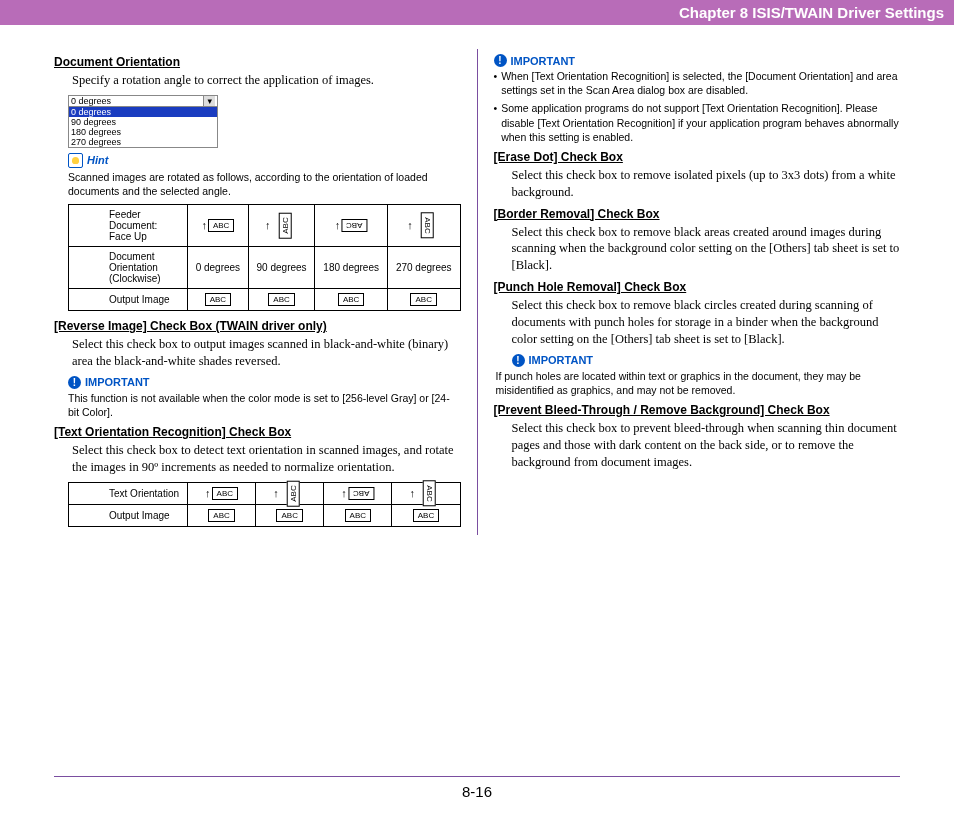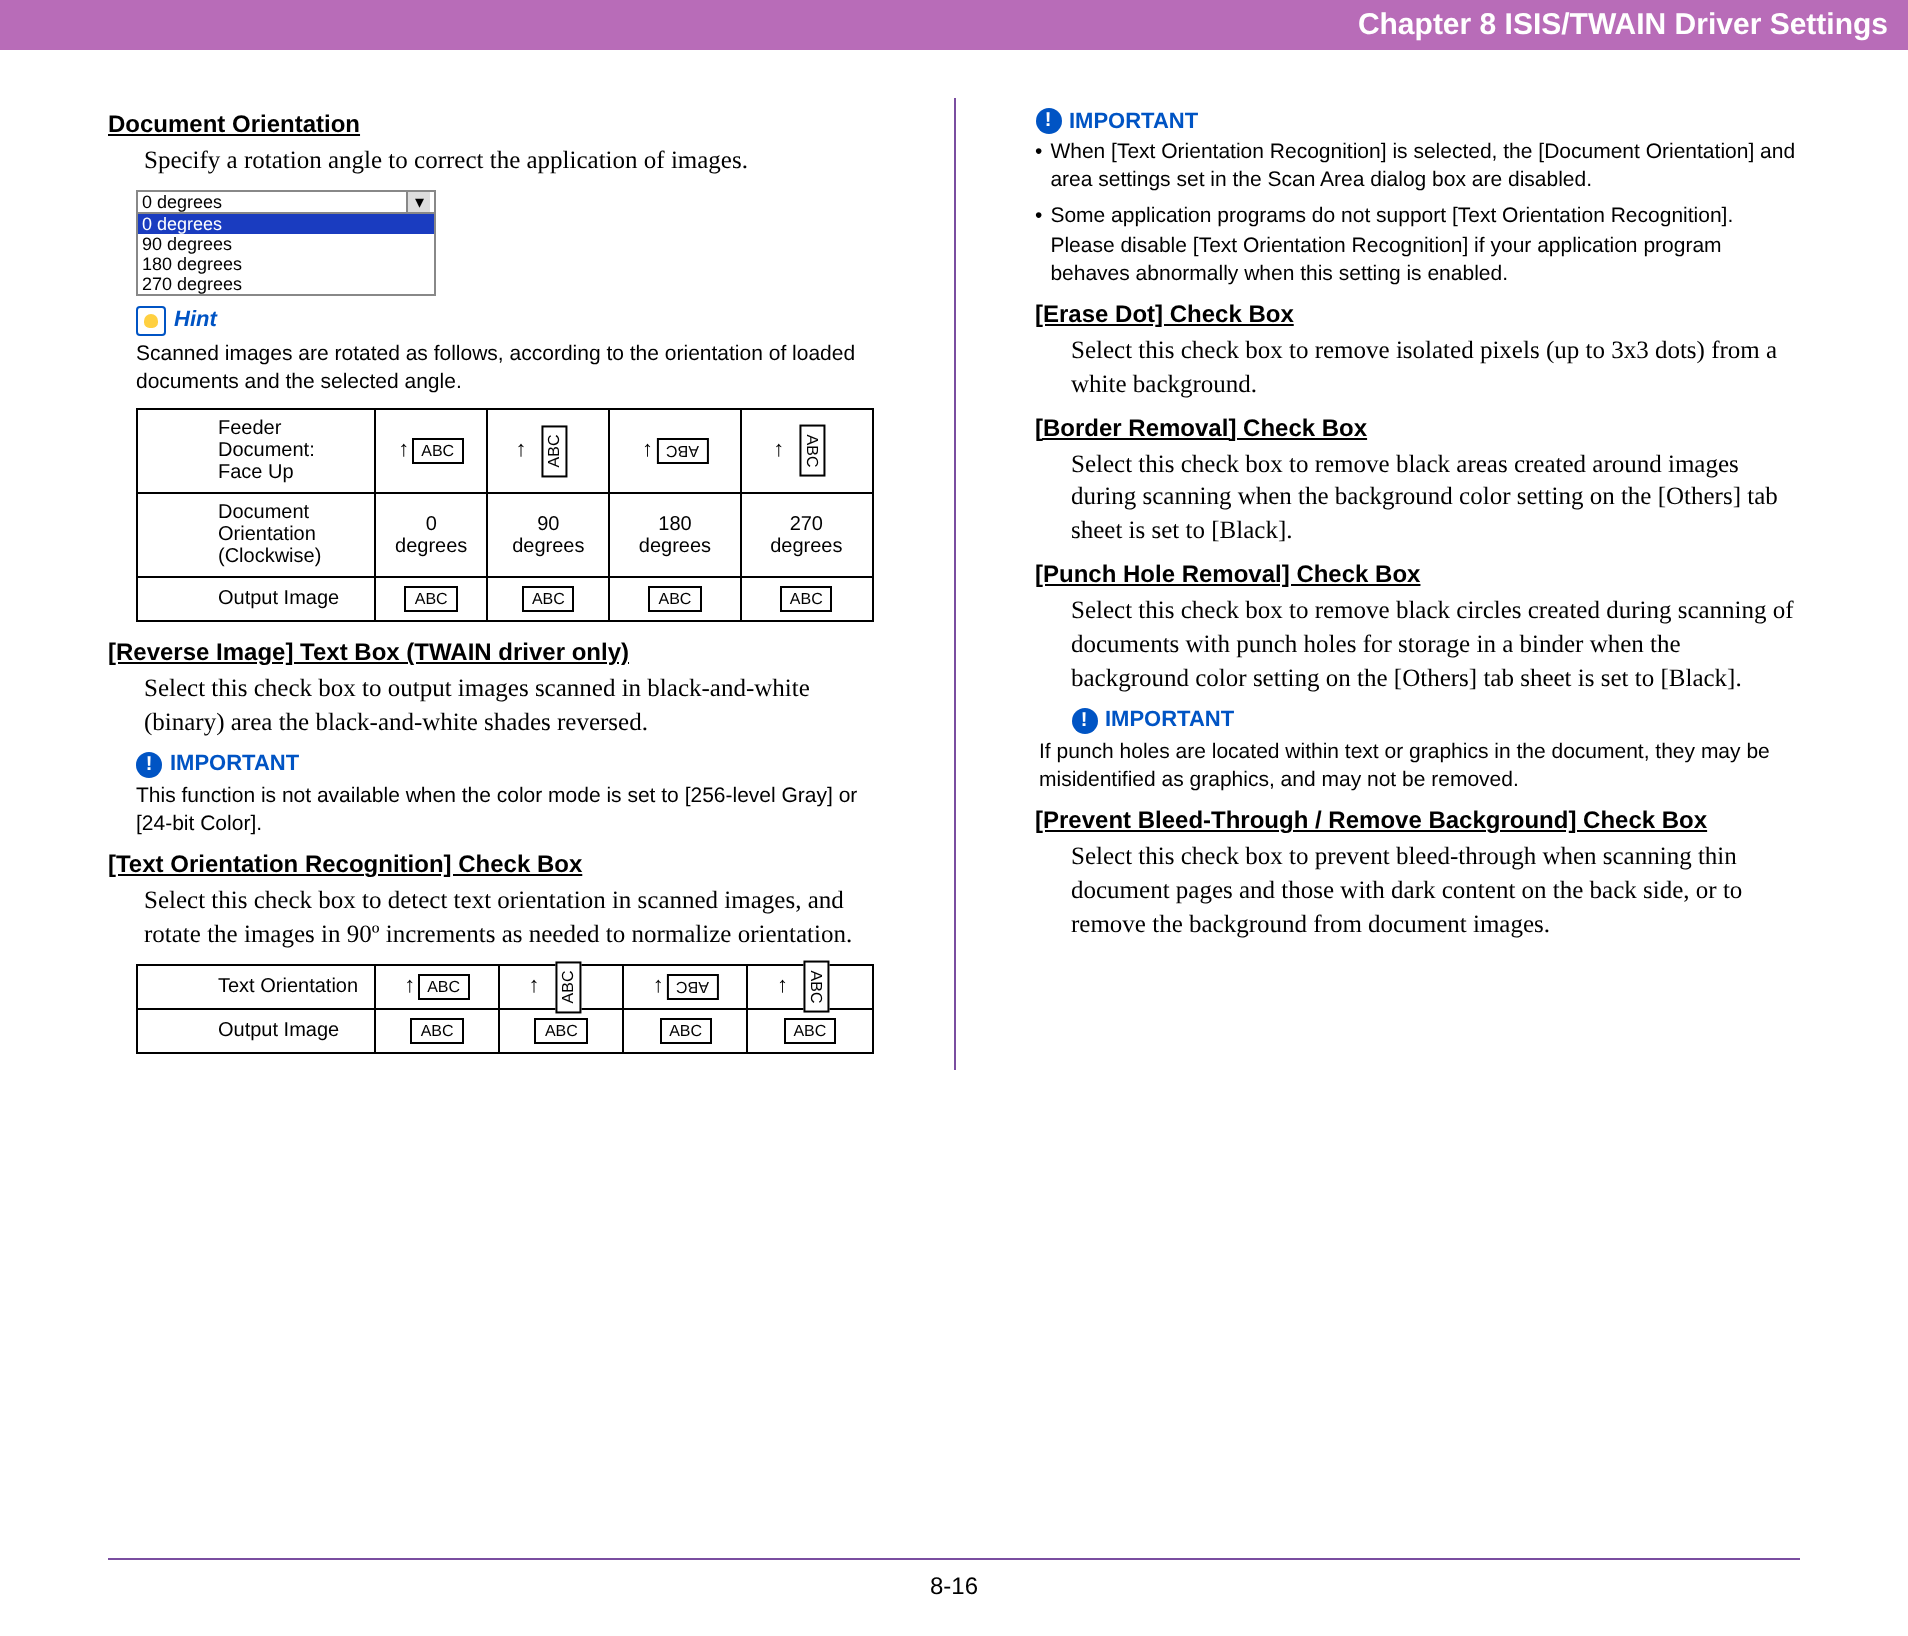--- a/index.html
+++ b/index.html
@@ -1,18 +1,18 @@
 <!DOCTYPE html>
 <html><head>
 <meta charset="utf-8">
 <style>
 body { margin:0; font-family:Arial,Helvetica,sans-serif; font-size:11px; color:#000; background:#fff; }
 .page { width:954px; height:818px; position:relative; }
 .header-bar { background:#b86cb8; color:#fff; font-weight:bold; font-size:15px; padding:4px 10px; text-align:right; }
-.content { display:flex; padding:24px 54px 0 54px; gap:40px; }
+.content { display:flex; padding:24px 54px 0 54px; gap:16px; }
 .col { flex:1; min-width:0; }
 .divider-v { width:0; border-left:1px solid #7a4ea0; }
 .heading { font-weight:bold; text-decoration:underline; font-size:12px; margin:6px 0 3px 0; }
 .body-text { font-family:"Times New Roman",serif; font-size:12.5px; line-height:1.35; margin:0 0 6px 18px; }
 .hint-row, .imp-row { display:flex; align-items:center; gap:4px; margin:5px 0 2px 14px; }
 .hint-label { color:#0054c4; font-weight:bold; font-size:11px;font-style:italic; }
 .hint-icon { width:13px; height:13px; border:1px solid #0054c4; border-radius:2px; display:flex; align-items:center; justify-content:center; background:#fff; }
 .bulb { width:7px; height:7px; background:#ffd040; border-radius:50% 50% 40% 40%; }
 .imp-icon { width:13px; height:13px; border-radius:50%; background:#0054c4; color:#fff; font-weight:bold; font-size:10px; display:flex; align-items:center; justify-content:center; }
 .imp-label { color:#0054c4; font-weight:bold; font-size:11px; }
@@ -26,21 +26,21 @@
 .dd-opt { padding:0 2px; }
 .orient-table { border-collapse:collapse; margin:4px 0 8px 14px; width:calc(100% - 14px); font-size:10px; }
 .orient-table td { border:1px solid #000; padding:4px 6px; text-align:center; vertical-align:middle; }
 .orient-table td.lbl { text-align:left; width:72px;padding-left:40px; }
 .doc-icon { display:inline-flex; align-items:center; gap:1px; }
 .arrow-up { font-size:11px; line-height:1; }
 .abc-box { border:1px solid #000; padding:1px 4px; font-size:8px; display:inline-block; background:#fff; }
 .r90 { transform:rotate(90deg); display:inline-block; }
 .r180 { transform:rotate(180deg); display:inline-block; }
 .r270 { transform:rotate(-90deg); display:inline-block; }
-.footer { position:absolute; bottom:18px; left:0; right:0; text-align:center; font-size:12px; }
+.footer { position:absolute; bottom:18px; left:0; right:0; text-align:center; font-size:15px; }
 .footer-line { border-top:1px solid #7a4ea0; margin:0 54px 6px 54px; }
 </style>
 </head>
 <body>
 
 <div class="page">
   <div class="header-bar">Chapter 8   ISIS/TWAIN Driver Settings</div>
 
   <div class="content">
 
@@ -100,21 +100,21 @@
         <tr>
           <td class="lbl">Output Image</td>
           <td><span class="abc-box">ABC</span></td>
           <td><span class="abc-box">ABC</span></td>
           <td><span class="abc-box">ABC</span></td>
           <td><span class="abc-box">ABC</span></td>
         </tr>
       </tbody>
         </table>
 
-      <div class="heading">[Reverse Image] Text Box (TWAIN driver only)</div>
+      <div class="heading">[Reverse Image] Check Box (TWAIN driver only)</div>
       <p class="body-text">Select this check box to output images scanned in black-and-white (binary) area the black-and-white shades reversed.</p>
 
       <div class="imp-row">
         <span class="imp-icon">!</span>
         <span class="imp-label">IMPORTANT</span>
       </div>
       <p class="note-text">This function is not available when the color mode is set to [256-level Gray] or [24-bit Color].</p>
 
       <div class="heading">[Text Orientation Recognition] Check Box</div>
       <p class="body-text">Select this check box to detect text orientation in scanned images, and rotate the images in 90º increments as needed to normalize orientation.</p>

